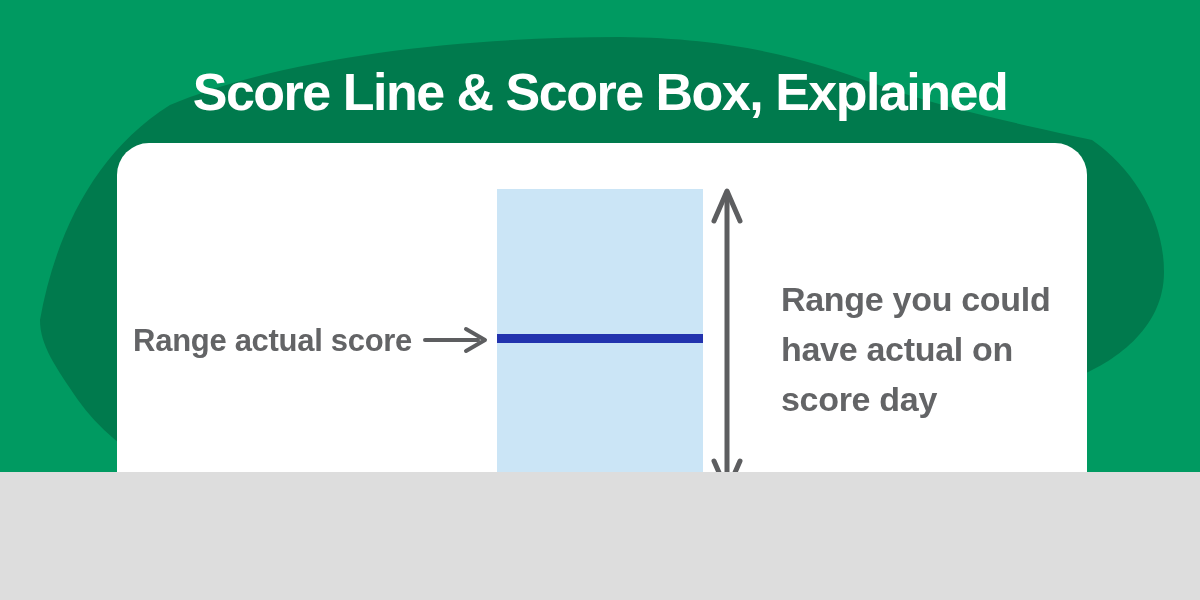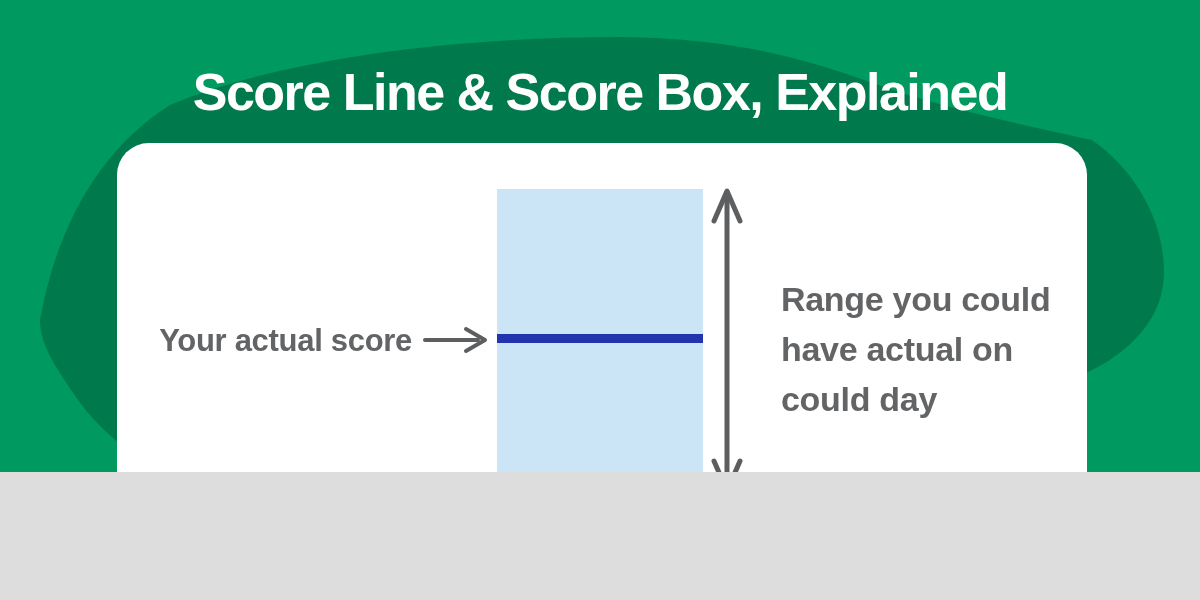--- a/index.html
+++ b/index.html
@@ -98,26 +98,26 @@
   </svg>
 
   <div class="page-title">Score Line &amp; Score Box, Explained</div>
 
   <div class="card"></div>
 
   <div class="score-box"></div>
 
   <div class="score-line"></div>
 
-  <div class="actual-score-label">Your actual score</div>
+  <div class="actual-score-label">Range actual score</div>
 
   <div class="range-label">
     <div>Range you could</div>
     <div>have actual on</div>
-    <div>could day</div>
+    <div>score day</div>
   </div>
 
   <svg class="arrows-svg" viewBox="0 0 1200 600">
 
     <g>
       <path class="arrow-stroke" stroke-width="4" d="M 425 340 H 478"></path>
       <path class="arrow-stroke" stroke-width="4" d="M 466 329 L 485 340 L 466 351"></path>
     </g>
 
     <g>

